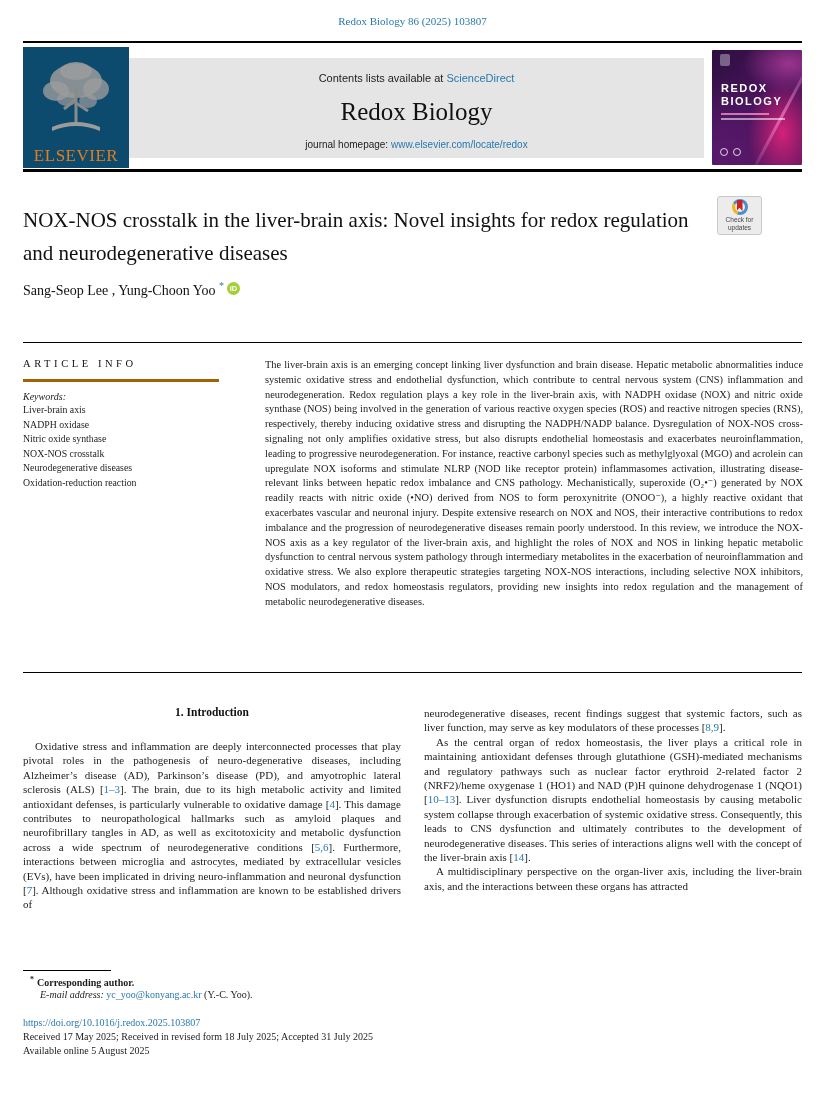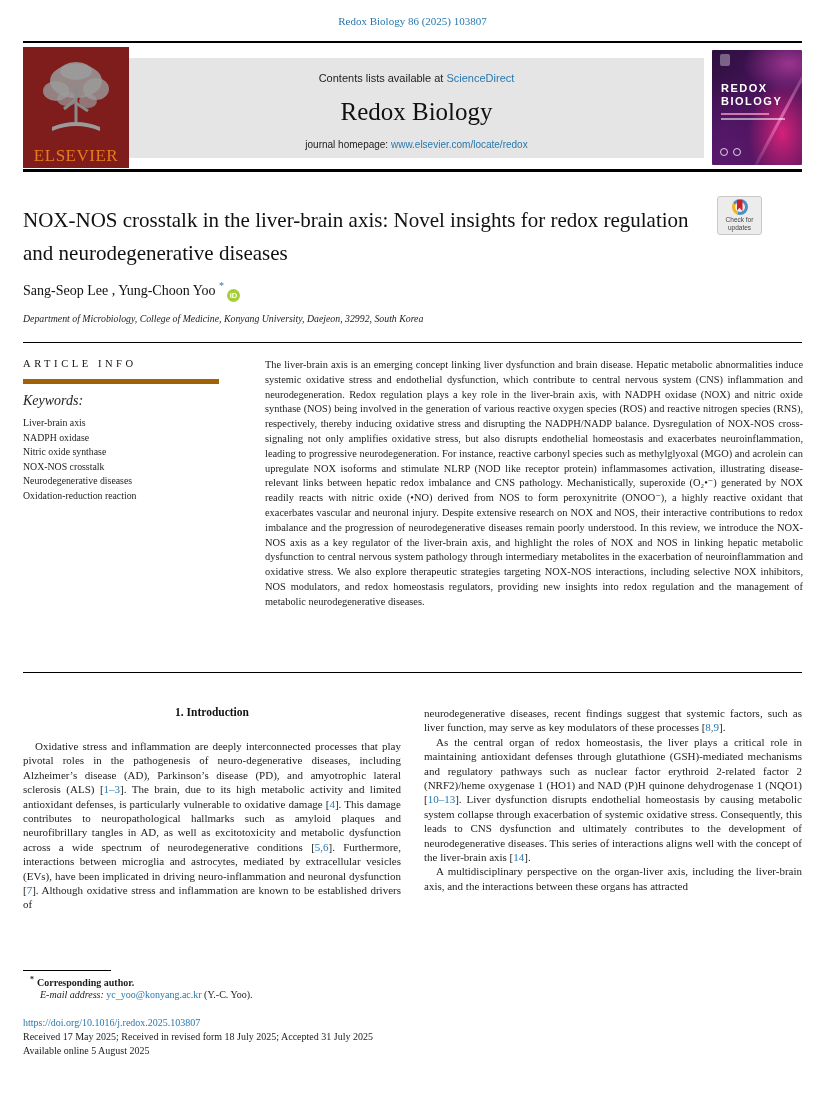--- a/index.html
+++ b/index.html
@@ -16,21 +16,21 @@
   }
   .seg-link{color:var(--accent,#2878ae);}
   .seg-cite{color:var(--accent,#2878ae);}
   .seg-i{font-style:italic;}
 
   .journal-ref{position:absolute;top:15px;left:0;width:100%;text-align:center;
     font-size:11px;color:var(--accent);}
   .rule-top{position:absolute;top:41px;left:23px;width:779px;height:2px;background:#000;}
 
   .banner{position:absolute;top:47px;left:23px;width:779px;height:121px;display:flex;align-items:stretch;}
-  .logo-box{width:106px;background:#7f1d1d;display:flex;flex-direction:column;align-items:center;justify-content:flex-end;padding-bottom:2px;}
+  .logo-box{width:106px;background:#0c4a6e;display:flex;flex-direction:column;align-items:center;justify-content:flex-end;padding-bottom:2px;}
   .logo-box svg{display:block;}
   .elsevier-word{font-size:17px;color:var(--elsevier-orange);letter-spacing:0.5px;margin-top:1px;}
   .banner-gray{flex:1;background:var(--banner-gray);margin:11px 8px 10px 0;display:flex;flex-direction:column;align-items:center;justify-content:space-between;padding:14px 4px 8px;}
   .contents-line{font-family:"Liberation Sans",sans-serif;font-size:11px;color:#222;}
   .banner-title{font-size:25px;color:#111;}
   .homepage-line{font-family:"Liberation Sans",sans-serif;font-size:10px;color:#222;}
 
   .cover{position:relative;width:90px;height:115px;margin-top:3px;border-radius:1px;overflow:hidden;
     background:
       radial-gradient(ellipse 55px 85px at 78% 72%, rgba(225,35,125,0.9), rgba(225,35,125,0) 62%),
@@ -51,29 +51,29 @@
   .check-badge{position:absolute;top:196px;left:717px;width:45px;height:39px;background:#ececec;border:1px solid #c9c9c9;border-radius:3px;display:flex;flex-direction:column;align-items:center;justify-content:center;cursor:pointer;}
   .cb-iconwrap{position:relative;width:16px;height:16px;margin-bottom:1px;}
   .cb-ring{position:absolute;inset:0;border-radius:50%;background:conic-gradient(from 200deg,#f0b51f 0 100deg,#4a90c4 100deg 360deg);}
   .cb-ring::after{content:"";position:absolute;inset:3px;border-radius:50%;background:#ececec;}
   .cb-bookmark{position:absolute;top:1px;left:5px;width:6px;height:11px;background:#cc2127;clip-path:polygon(0 0,100% 0,100% 100%,50% 72%,0 100%);}
   .cb-text{font-family:"Liberation Sans",sans-serif;font-size:6.5px;line-height:1.25;color:#444;text-align:center;}
 
   .article-title{position:absolute;top:204px;left:23px;width:668px;font-size:21px;line-height:33px;color:#111;}
   .authors{position:absolute;top:280px;left:23px;font-size:14px;color:#111;display:flex;align-items:flex-start;gap:3px;}
   .authors .seg-link{font-size:10px;vertical-align:super;}
-  .orcid{display:inline-flex;width:13px;height:13px;border-radius:50%;background:var(--orcid-green);color:#fff;font-family:"Liberation Sans",sans-serif;font-size:7.5px;font-weight:bold;align-items:center;justify-content:center;margin-top:9px;cursor:pointer;}
+  .orcid{display:inline-flex;width:13px;height:13px;border-radius:50%;background:var(--orcid-green);color:#fff;font-family:"Liberation Sans",sans-serif;font-size:7.5px;font-weight:bold;align-items:center;justify-content:center;margin-top:2px;cursor:pointer;}
   .affiliation{position:absolute;top:313px;left:23px;font-size:9.8px;font-style:italic;color:#222;}
 
   .rule-mid{position:absolute;top:342px;left:23px;width:779px;height:1px;background:#000;}
 
   .info-col{position:absolute;top:358px;left:23px;width:196px;}
   .abs-col{position:absolute;top:358px;left:265px;width:538px;}
-  .block-heading{font-size:10.5px;letter-spacing:0.34em;color:#111;border-bottom:5px solid #a16207;padding-bottom:10px;margin-bottom:9px;}
-  .keywords-label{font-size:14px;font-style:italic;margin-bottom:7px;}
+  .block-heading{font-size:10.5px;letter-spacing:0.34em;color:#111;border-bottom:3px solid #a16207;padding-bottom:10px;margin-bottom:9px;}
+  .keywords-label{font-size:10px;font-style:italic;margin-bottom:1px;}
   .keyword{font-size:9.8px;line-height:14.6px;}
   .abstract-text{font-size:10.4px;line-height:14.8px;text-align:justify;color:#1c1c1c;}
 
   .rule-abs-bottom{position:absolute;top:672px;left:23px;width:779px;height:1px;background:#000;}
 
   .body-col{position:absolute;top:706px;width:378px;}
   .body-col.left{left:23px;} .body-col.right{left:424px;}
   .section-heading{font-size:11.5px;font-weight:bold;color:#111;margin-bottom:21px;text-align:center;}
   .body-para{font-size:11px;line-height:14.4px;text-align:justify;color:#1c1c1c;}
   .p-indent{text-indent:12px;}
@@ -145,21 +145,20 @@
       <div>Check for</div>
       <div>updates</div>
     </div>
   </div>
 
   <div class="article-title">NOX-NOS crosstalk in the liver-brain axis: Novel insights for redox regulation and neurodegenerative diseases</div>
   <div class="authors">
     <span><span>Sang-Seop Lee</span><span> , </span><span>Yung-Choon Yoo </span><span class="seg-link">*</span></span>
     <span class="orcid">iD</span>
   </div>
-  <div class="affiliation">Department of Microbiology, College of Medicine, Konyang University, Daejeon, 32992, South Korea</div>
 
   <div class="rule-mid"></div>
 
   <div class="info-col">
     <div class="block-heading">ARTICLE INFO</div>
     <div class="keywords-label">Keywords:</div>
     <div class="keyword">Liver-brain axis</div>
     <div class="keyword">NADPH oxidase</div>
     <div class="keyword">Nitric oxide synthase</div>
     <div class="keyword">NOX-NOS crosstalk</div>

